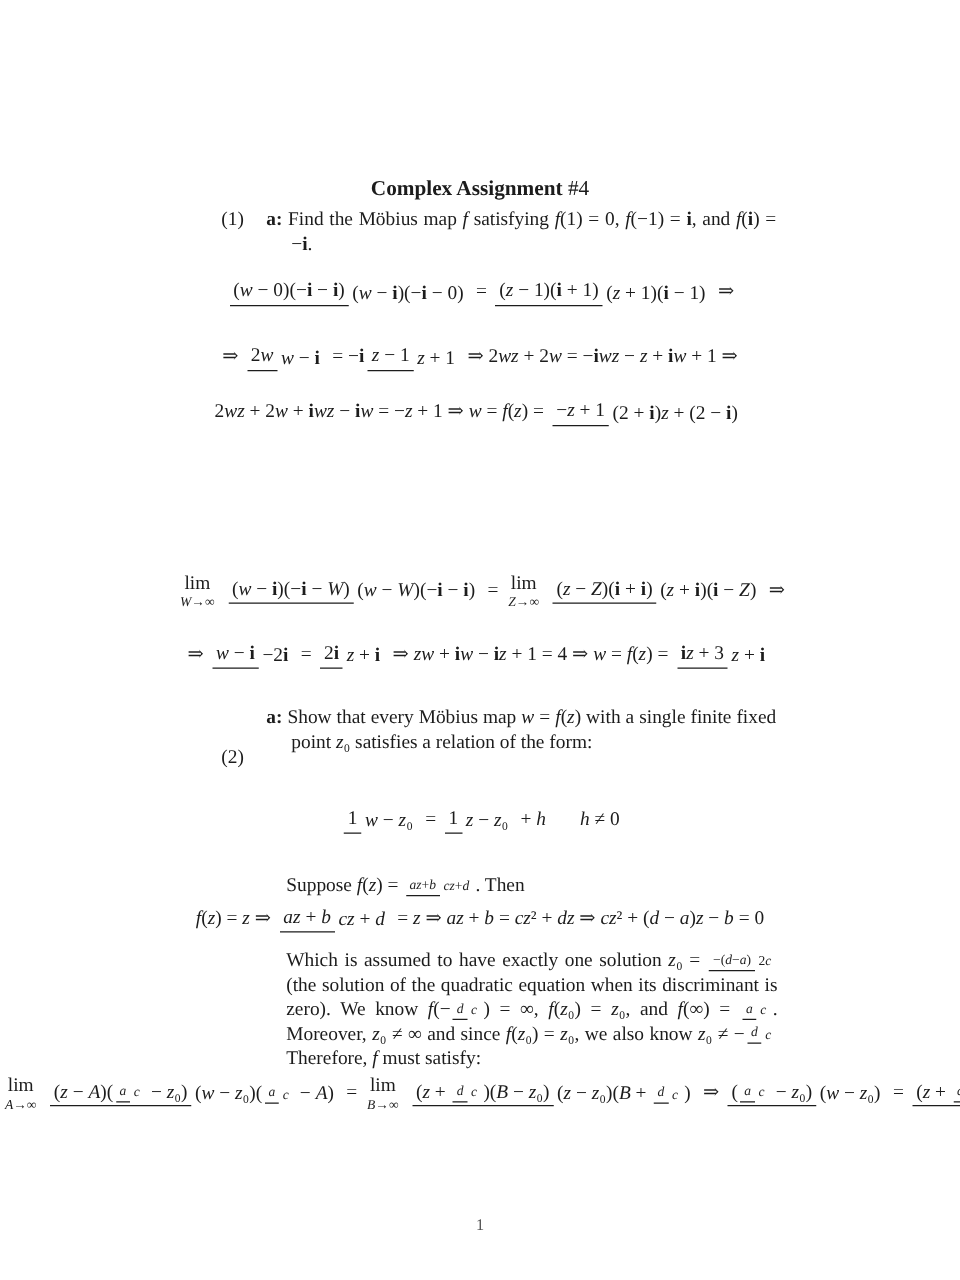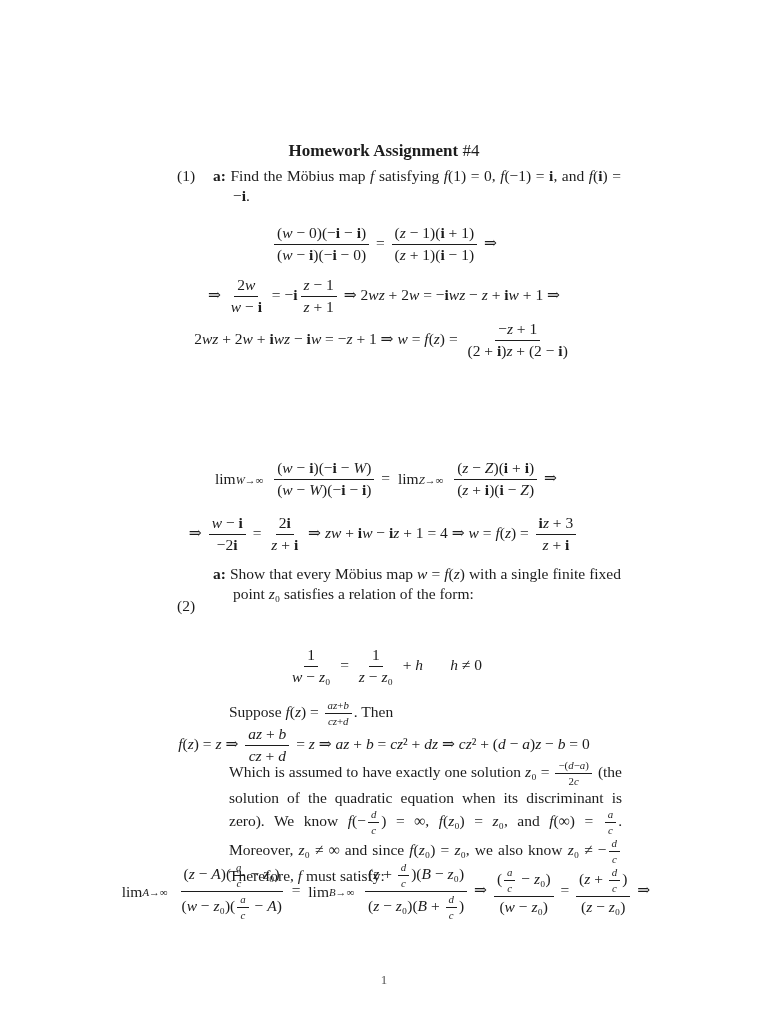--- a/index.html
+++ b/index.html
@@ -15,41 +15,41 @@
   }
   .para2{
     position:absolute;left:229px;width:393px;box-sizing:border-box;
     text-align:justify;line-height:19.5px;font-family:Liberation Serif, serif;
   }
   .eq{
     position:absolute;left:0;width:768px;text-align:center;
     white-space:nowrap;line-height:1.15;
   }
   .frac{
-    display:inline-flex;flex-direction:column;align-items:center;
+    display:inline-flex;flex-direction:row;align-items:center;
     vertical-align:middle;margin:0 3px;text-align:center;line-height:1.2;
   }
   .frac>.num{padding:0 3px 1px 3px;border-bottom:1px solid #1c1c1c;white-space:nowrap;}
   .frac>.den{padding:1px 3px 0 3px;white-space:nowrap;}
   .frac.small{font-size:0.7em;margin:0 2px;vertical-align:middle;text-align:center;}
   .lim{
-    display:inline-flex;flex-direction:row;align-items:center;
+    display:inline-flex;flex-direction:column;align-items:center;
     vertical-align:middle;margin:0 4px;line-height:1;
   }
   .lim .lim-under{font-size:0.7em;margin-top:2px;}
   .page-number{position:absolute;left:0;width:768px;text-align:center;font-size:13px;color:#555;}
   b{font-weight:bold;}
   i{font-style:italic;}
 </style>
 </head>
 <body>
 
 <div class="page">
 
-  <div class="title" style="top:140px"><span><b>Homework Assignment</b> #4</span></div>
+  <div class="title" style="top:140px"><span><b>Complex Assignment</b> #4</span></div>
 
   <div class="pnum" style="top:166px">(1)</div>
   <div class="para" style="top:166px"><span><b>a:</b> Find the Möbius map <i>f</i> satisfying <i>f</i>(1) = 0, <i>f</i>(−1) = <b>i</b>, and <i>f</i>(<b>i</b>) = −<b>i</b>.</span></div>
 
   <div class="eq" style="top:224px"><span class="frac">
         <span class="num"><span>(<i>w</i> − 0)(−<b>i</b> − <b>i</b>)</span></span>
         <span class="den"><span>(<i>w</i> − <b>i</b>)(−<b>i</b> − 0)</span></span>
       </span><span> = </span><span class="frac">
         <span class="num"><span>(<i>z</i> − 1)(<b>i</b> + 1)</span></span>
         <span class="den"><span>(<i>z</i> + 1)(<b>i</b> − 1)</span></span>

